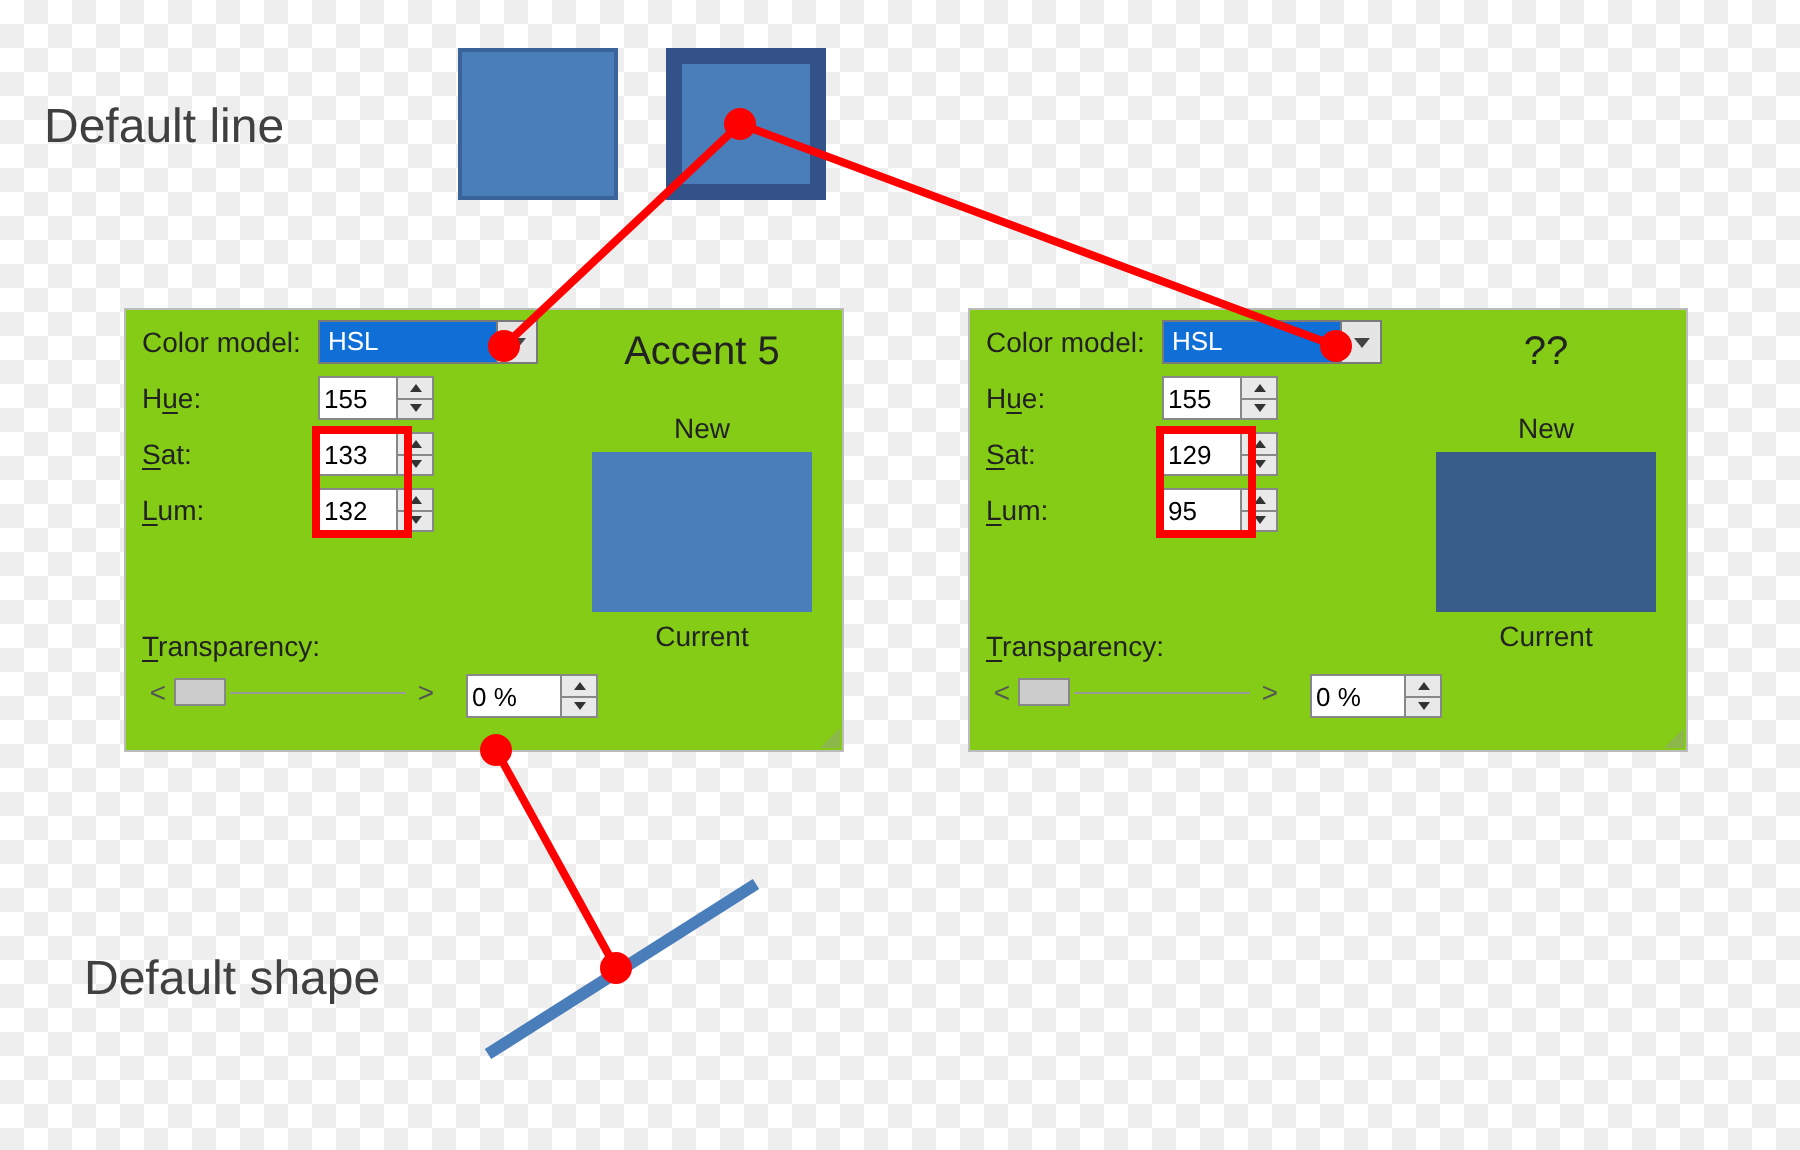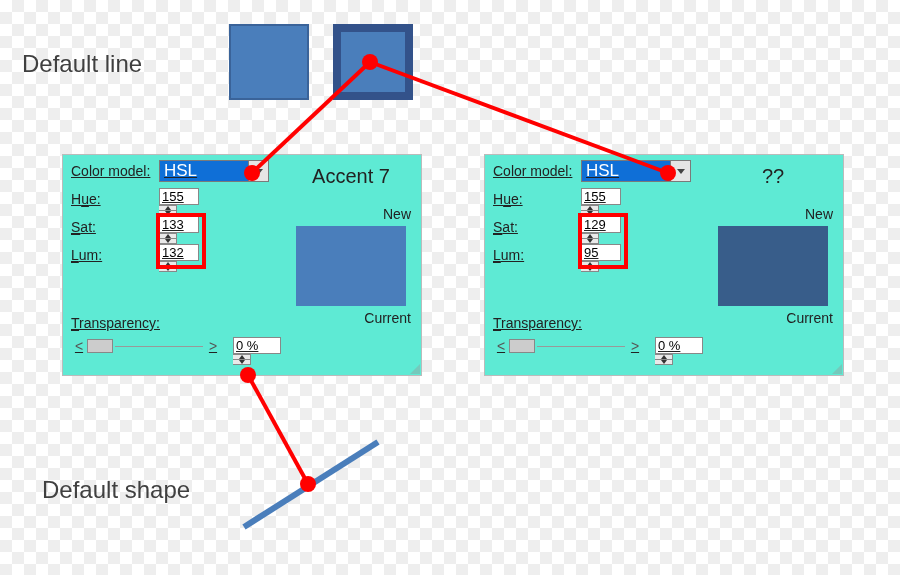--- a/index.html
+++ b/index.html
@@ -13,64 +13,64 @@
       linear-gradient(-45deg, transparent 75%, #eee 75%);
     background-size: 24px 24px;
     background-position: 0 0, 0 12px, 12px -12px, -12px 0px;
     position: relative;
   }
   .label { font-size:24px; color:#404040; position:absolute; }
   .swatch {
     position:absolute; width:80px; height:76px;
   }
   .dlg {
-    position:absolute; background:#5eead4; border:1px solid #bbb;
-    font-size:14px; color:#222;text-decoration:underline;
+    position:absolute; background:#84cc16; border:1px solid #bbb;
+    font-size:14px; color:#222;
   }
   .dlg::after{
     content:""; position:absolute; right:1px; bottom:1px; width:0;height:0;
     border-left:10px solid transparent; border-bottom:10px solid #999;
     opacity:.4;
   }
   .row { display:flex; align-items:center; margin:4px 8px; height:24px; }
   .row label { width:88px; }
   .underline { text-decoration:underline; text-underline-offset:2px; }
   .combo {
     display:flex; height:22px;
   }
   .combo .sel {
     width:90px; background:#0f6fd7; color:#fff; border:1px solid #7a7a7a;
-    padding:0 4px; line-height:20px; font-size:17px;
+    padding:0 4px; line-height:20px; font-size:13px;
   }
   .combo .btn {
     width:20px; border:1px solid #7a7a7a; border-left:none; background:#e5e5e5;
     display:flex;align-items:center;justify-content:center;
   }
   .arrow-down { width:0;height:0;border-left:4px solid transparent;border-right:4px solid transparent;border-top:5px solid #444; }
   .spin {
-    display:flex; height:22px;flex-direction:column;
+    display:flex; height:22px;
   }
   .spin input{
     width:40px; height:22px; border:1px solid #888; font-size:13px; padding:0 2px;
   }
   .spin .btns{
     width:18px; display:flex; flex-direction:column;
   }
   .spin .b{
     flex:1; border:1px solid #888; border-left:none; background:#e9e9e9;
     display:flex;align-items:center;justify-content:center;
   }
   .spin .b + .b{border-top:none;}
   .tri-up{width:0;height:0;border-left:3px solid transparent;border-right:3px solid transparent;border-bottom:4px solid #333;}
   .tri-dn{width:0;height:0;border-left:3px solid transparent;border-right:3px solid transparent;border-top:4px solid #333;}
   .preview{
     position:absolute; right:10px; top:10px; width:120px; text-align:center;
   }
   .preview .title{ font-size:20px; margin-bottom:18px;}
-  .preview .sub{ font-size:14px; margin:4px 0;text-align:right;}
+  .preview .sub{ font-size:14px; margin:4px 0;}
   .swatch-big{ width:110px; height:80px; margin:4px auto;}
   .slider{
     display:flex; align-items:center; width:150px; height:18px; margin:2px 8px 6px 8px;
   }
   .slider .t{ flex:1; height:0; border-top:1px solid #999; margin:0 2px;}
   .slider .cap{ width:16px; text-align:center; color:#555;}
   .slider .thumb{ width:26px; height:14px; background:#ccc; border:1px solid #888;}
   .redbox{ position:absolute; border:4px solid #ff0000; }
   .connector{ position:absolute; left:0; top:0; pointer-events:none; }
   .dot{ fill:#ff0000; }
@@ -155,21 +155,21 @@
           <div class="b">
             <div class="tri-up"></div>
           </div>
           <div class="b">
             <div class="tri-dn"></div>
           </div>
         </div>
     </div>
   </div>
   <div class="preview">
-    <div class="title">Accent 7</div>
+    <div class="title">Accent 5</div>
     <div class="sub">New</div>
     <div class="swatch-big" style="background:#4a7ebb"></div>
     <div class="sub">Current</div>
   </div>
 </div>
 
 <div class="redbox" style="left:156px; top:213px; width:50px; height:56px;"></div>
 
 <div class="dlg" style="left:484px; top:154px; width:360px; height:222px;">
   <div class="row">

